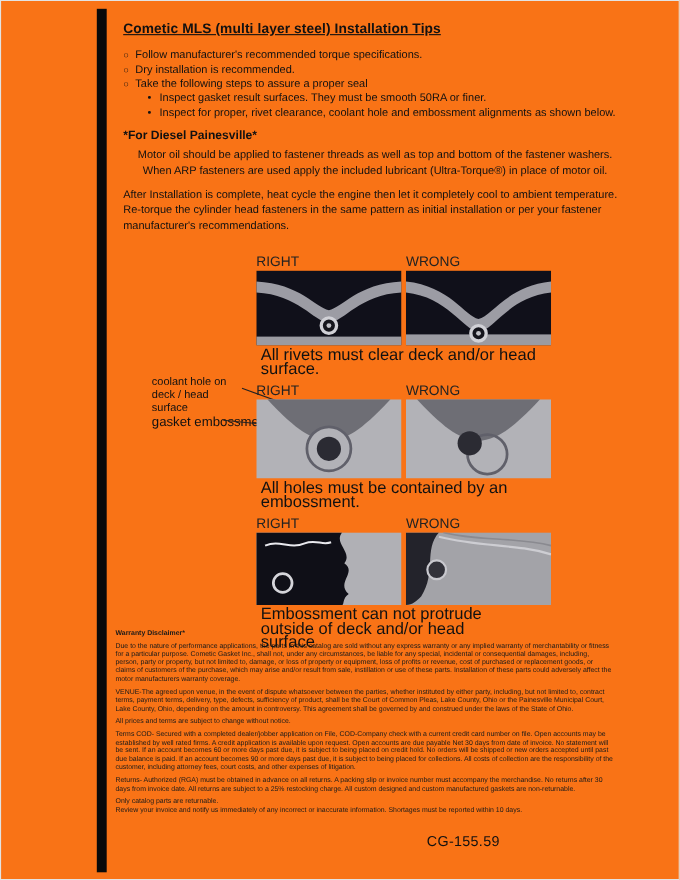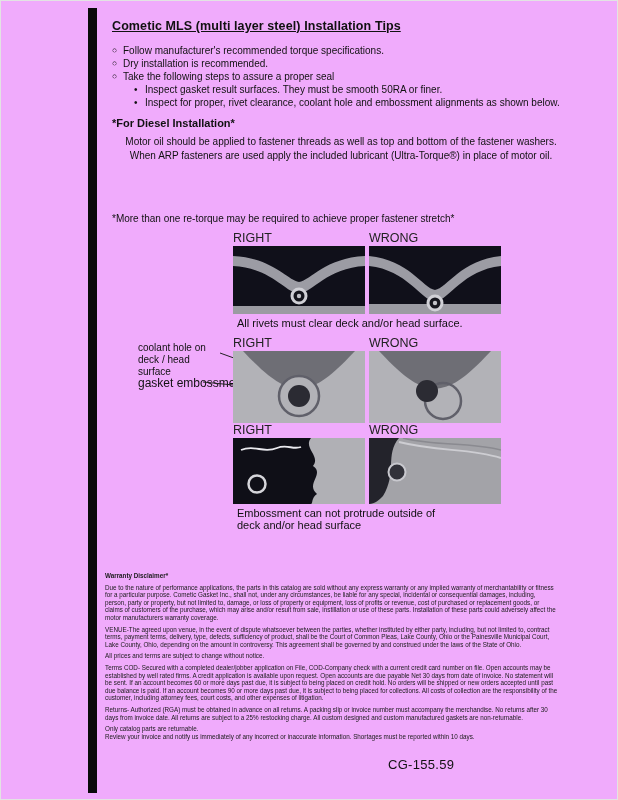--- a/index.html
+++ b/index.html
@@ -1,18 +1,18 @@
 <!DOCTYPE html>
 <html><head>
 <meta charset="utf-8">
 <style>
   * { margin:0; padding:0; box-sizing:border-box; }
   html,body { background:#ffffff; }
   body { font-family:"Liberation Sans", sans-serif; color:#111; }
-  .page { position:relative; width:618px; height:800px; background:#f0abfc; overflow:hidden;
+  .page { position:relative; width:618px; height:800px; background:#f97316; overflow:hidden;
           box-shadow: inset 0 0 0 1px #e3e3e3; }
 
   .leftbar { position:absolute; left:88px; top:8px; width:9px; height:785px; background:#0a0a0a; }
 
   .title { position:absolute; left:112px; top:19px; font-size:12.5px; font-weight:bold;
            text-decoration:underline; letter-spacing:0.1px; }
 
   .bullets { position:absolute; left:112px; top:44px; width:452px; font-size:10px; line-height:13px; }
   .b-row { display:flex; }
   .b-row.sub { padding-left:22px; }
@@ -23,21 +23,21 @@
   .para { position:absolute; left:112px; width:458px; font-size:10px; line-height:14px; }
   .para1 { top:135px;text-align:center; }
   .para2 { top:171px; }
   .note { position:absolute; left:112px; top:213px; font-size:10px; }
 
   .diagrams { position:absolute; left:233px; top:231px; width:268px; }
   .dg-h-row { display:flex; gap:4px; height:15px; }
   .dg-h { width:132px; text-align:left; font-size:12.5px; color:#222; }
   .dg-img-row { display:flex; gap:4px; }
   .dg-img { font-size:0; line-height:0; }
-  .dg-caption { font-size:11px; margin:3px 0 6px 4px; line-height:12.5px; }
+  .dg-caption { font-size:15px; margin:3px 0 6px 4px; line-height:12.5px; }
   .dg-caption.wrapcap { width:212px; }
 
   .coolant-label { position:absolute; left:124px; top:342px; width:86px; font-size:10px; line-height:12px;margin-left:14px; }
   .emboss-label { position:absolute; left:119px; top:376px; width:110px; font-size:12px; white-space:nowrap;margin-left:19px; }
   .pointer-lines { position:absolute; left:195px; top:345px; }
 
   .disclaimer { position:absolute; left:105px; top:572px; width:453px; font-size:6.3px; line-height:7.6px; color:#1a1a1a; }
   .disc-heading { font-weight:bold; margin-bottom:4px; }
   .disc-p { margin-bottom:4px; }
   .disc-p.tight { margin-bottom:0; }
@@ -69,23 +69,23 @@
     <div class="b-row sub">
       <span class="b-mark dot">•</span>
       <span class="b-text">Inspect gasket result surfaces.  They must be smooth 50RA or finer.</span>
     </div>
     <div class="b-row sub">
       <span class="b-mark dot">•</span>
       <span class="b-text">Inspect for proper, rivet clearance, coolant hole and embossment alignments as shown below.</span>
     </div>
   </div>
 
-  <h2 class="diesel-heading">*For Diesel Installation*</h2>
+  <h2 class="diesel-heading">*For Diesel Painesville*</h2>
   <p class="para para1">Motor oil should be applied to fastener threads as well as top and bottom of the fastener washers. When ARP fasteners are used apply the included lubricant (Ultra-Torque®) in place of motor oil.</p>
-  <p class="note">*More than one re-torque may be required to achieve proper fastener stretch*</p>
+  <p class="para para2">After Installation is complete, heat cycle the engine then let it completely cool to ambient temperature. Re-torque the cylinder head fasteners in the same pattern as initial installation or per your fastener manufacturer's recommendations.</p>
 
   <div class="coolant-label">coolant hole on deck / head surface</div>
   <div class="emboss-label">gasket embossment</div>
   <svg class="pointer-lines" width="85" height="50" viewBox="0 0 85 50">
     <line x1="25" y1="8" x2="72" y2="25" stroke="#222" stroke-width="1"></line>
     <line x1="8" y1="37" x2="68" y2="43" stroke="#222" stroke-width="1"></line>
   </svg>
 
   <div class="diagrams">
 
@@ -130,20 +130,21 @@
       </div>
       <div class="dg-img">
         <svg width="132" height="72" viewBox="0 0 132 72">
           <rect width="132" height="72" fill="#b2b2b7"></rect>
           <path d="M10,0 C38,30 50,36 66,38 C82,36 94,30 122,0 Z" fill="#6e6e75"></path>
           <circle cx="74" cy="50" r="18" fill="none" stroke="#60606a" stroke-width="2.5"></circle>
           <circle cx="58" cy="40" r="11" fill="#2b2b33"></circle>
         </svg>
       </div>
     </div>
+    <div class="dg-caption">All holes must be contained by an embossment.</div>
 
     <div class="dg-h-row">
       <span class="dg-h">RIGHT</span>
       <span class="dg-h">WRONG</span>
     </div>
     <div class="dg-img-row">
       <div class="dg-img">
         <svg width="132" height="66" viewBox="0 0 132 66">
           <rect width="132" height="66" fill="#b0b0b5"></rect>
           <path d="M0,0 L78,0 C70,10 88,18 80,28 C92,36 72,46 84,56 C78,60 80,66 78,66 L0,66 Z" fill="#0f0f17"></path>

